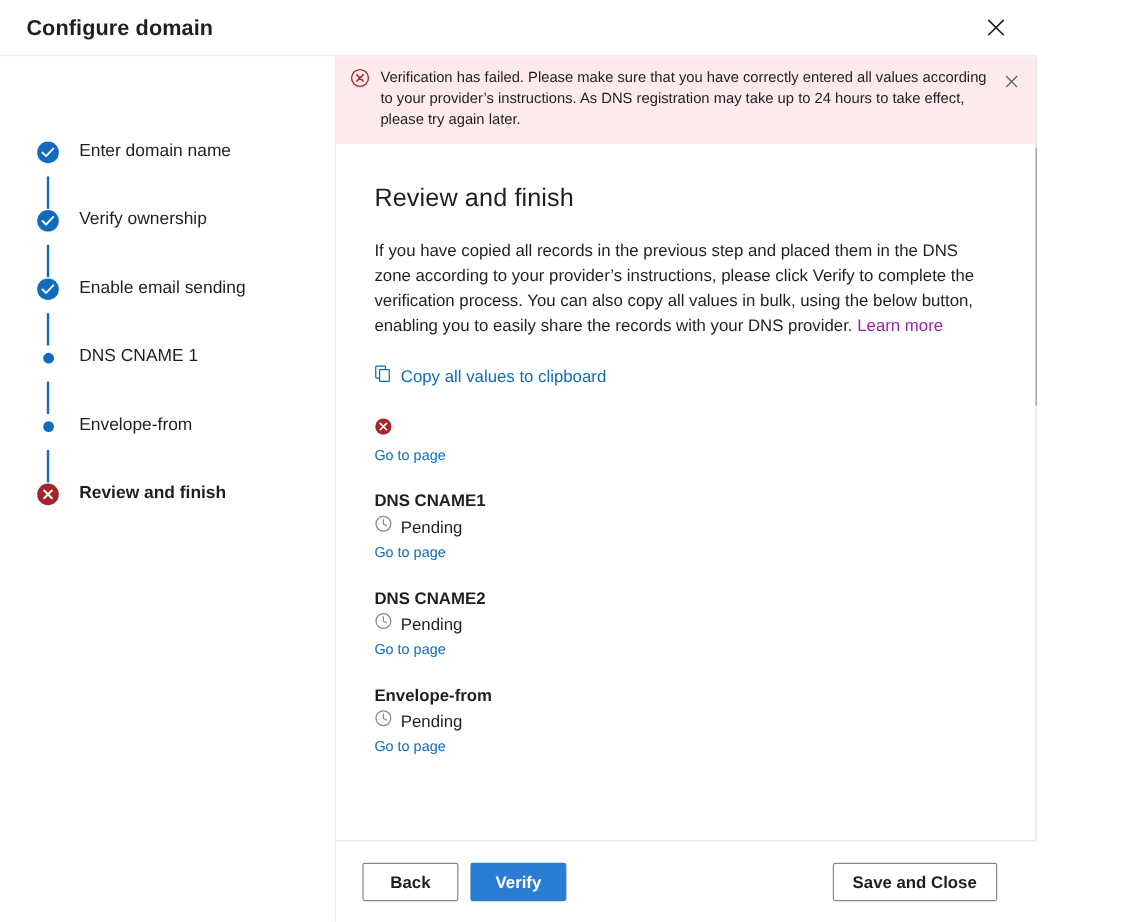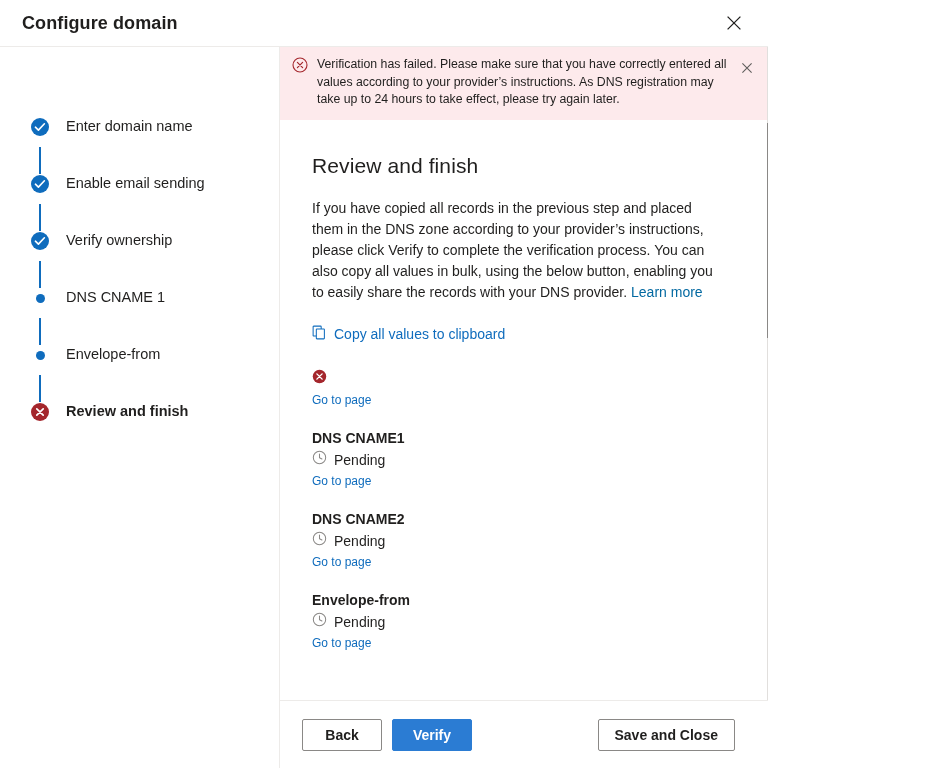--- a/index.html
+++ b/index.html
@@ -9,21 +9,21 @@
   body {
     width: 936px;
     height: 768px;
     background: #ffffff;
     font-family: "Liberation Sans", sans-serif;
     color: #201f1e;
     overflow: hidden;
   }
   .dialog {
     position: relative;
-    width: 768px;
+    width: 864px;
     height: 768px;
     box-sizing: border-box;
     display: flex;
     flex-direction: column;
     background: #ffffff;
   }
 
   
   .titlebar {
     height: 47px;
@@ -190,21 +190,21 @@
     letter-spacing: 0.1px;
   }
   .content-desc {
     font-size: 14px;
     line-height: 21px;
     color: #201f1e;
     margin: 0 0 22px 0;
     max-width: 578px;
   }
   .link {
-    color: #0369a1;
+    color: #a21caf;
     text-decoration: none;
     cursor: pointer;
   }
 
   .copy-all {
     display: inline-flex;
     align-items: center;
     gap: 7px;
     font-size: 14px;
     color: #0f6cbd;
@@ -338,33 +338,33 @@
 
         <li class="step">
           <div class="step-connector"></div>
           <div class="step-marker">
             <span class="step-icon-done">
               <svg width="18" height="18" viewBox="0 0 18 18">
                 <path d="M4.4 9.2 L7.4 12.1 L13.4 5.8" stroke="#ffffff" stroke-width="1.6" fill="none" stroke-linecap="round" stroke-linejoin="round"></path>
               </svg>
             </span>
           </div>
-          <div class="step-label">Enable email sending</div>
+          <div class="step-label">Verify ownership</div>
         </li>
 
         <li class="step">
           <div class="step-connector"></div>
           <div class="step-marker">
             <span class="step-icon-done">
               <svg width="18" height="18" viewBox="0 0 18 18">
                 <path d="M4.4 9.2 L7.4 12.1 L13.4 5.8" stroke="#ffffff" stroke-width="1.6" fill="none" stroke-linecap="round" stroke-linejoin="round"></path>
               </svg>
             </span>
           </div>
-          <div class="step-label">Verify ownership</div>
+          <div class="step-label">Enable email sending</div>
         </li>
 
         <li class="step">
           <div class="step-connector"></div>
           <div class="step-marker">
             <span class="step-icon-dot"></span>
           </div>
           <div class="step-label">DNS CNAME 1</div>
         </li>
 

